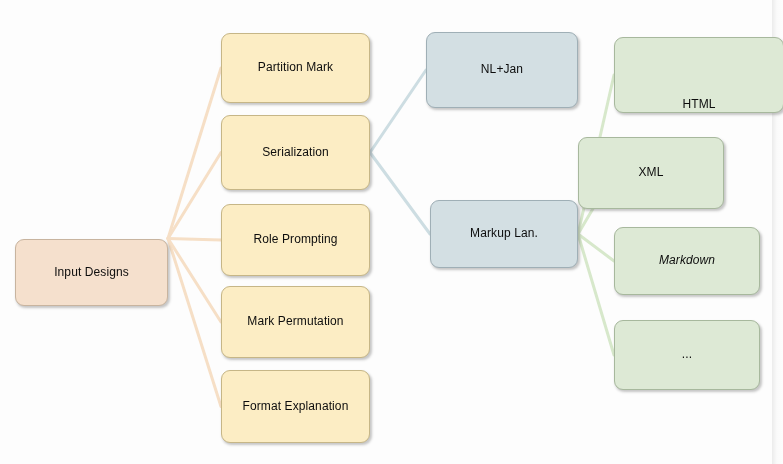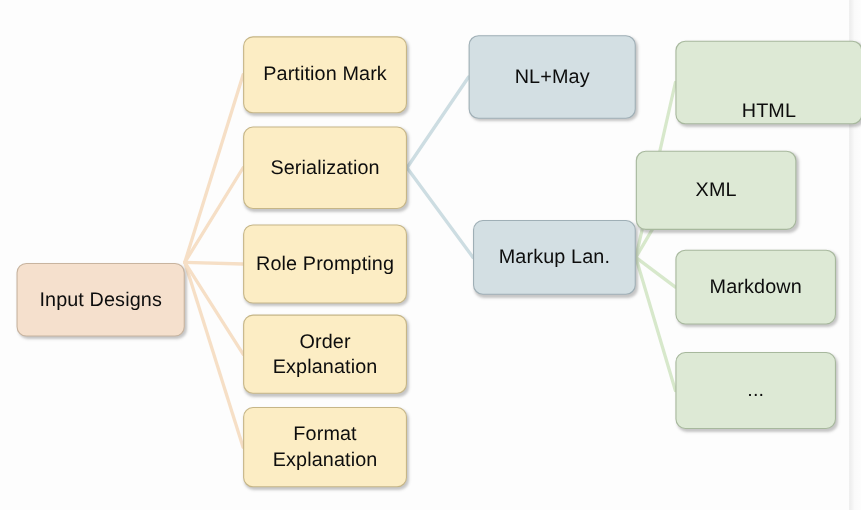--- a/index.html
+++ b/index.html
@@ -24,21 +24,21 @@
   }
   .node {
     position: absolute;
     box-sizing: border-box;
     border-radius: 9px;
     display: flex;
     align-items: center;
     justify-content: center;
     text-align: center;
     color: #0d0d0d;
-    font-size: 18px;
+    font-size: 12px;
     line-height: 1.28;
     letter-spacing: 0.1px;
     box-shadow: 1.5px 2px 2.5px rgba(80,80,80,0.32);
     z-index: 3;
   }
   .node span { display: block; padding: 0 6px; }
   .node.root {
     background: #f5e0cd;
     border: 1px solid #c8b49f;
   }
@@ -90,40 +90,40 @@
   <div class="node design" id="n-partition-mark" style="left: 221px; top: 33px; width: 149px; height: 70px;">
     <span>Partition Mark</span>
   </div>
   <div class="node design" id="n-serialization" style="left: 221px; top: 115px; width: 149px; height: 75px;">
     <span>Serialization</span>
   </div>
   <div class="node design" id="n-role-prompting" style="left: 221px; top: 204px; width: 149px; height: 72px;">
     <span>Role Prompting</span>
   </div>
   <div class="node design" id="n-order-permutation" style="left: 221px; top: 286px; width: 149px; height: 72px;">
-    <span>Order Explanation</span>
+    <span>Mark Permutation</span>
   </div>
   <div class="node design" id="n-format-explanation" style="left: 221px; top: 370px; width: 149px; height: 73px; text-align: center;">
     <span>Format Explanation</span>
   </div>
 
   <div class="node mid" id="n-nl-sep" style="left: 426px; top: 32px; width: 152px; height: 76px;">
-    <span>NL+May</span>
+    <span>NL+Jan</span>
   </div>
   <div class="node mid" id="n-markup-lan" style="left: 430px; top: 200px; width: 148px; height: 68px; align-items: center;">
     <span>Markup Lan.</span>
   </div>
 
   <div class="node leaf" id="n-html" style="left: 614px; top: 37px; width: 170px; height: 76px; align-items: flex-end;">
     <span>HTML</span>
   </div>
   <div class="node leaf" id="n-xml" style="left: 578px; top: 137px; width: 146px; height: 72px;">
     <span>XML</span>
   </div>
-  <div class="node leaf" id="n-markdown" style="left: 614px; top: 227px; width: 146px; height: 68px;">
+  <div class="node leaf" id="n-markdown" style="left: 614px; top: 227px; width: 146px; height: 68px; font-style: italic;">
     <span>Markdown</span>
   </div>
   <div class="node leaf" id="n-ellipsis" style="left: 614px; top: 320px; width: 146px; height: 70px;">
     <span>...</span>
   </div>
 
   <div id="right-gutter"></div>
 </div>
 
 </body></html>

